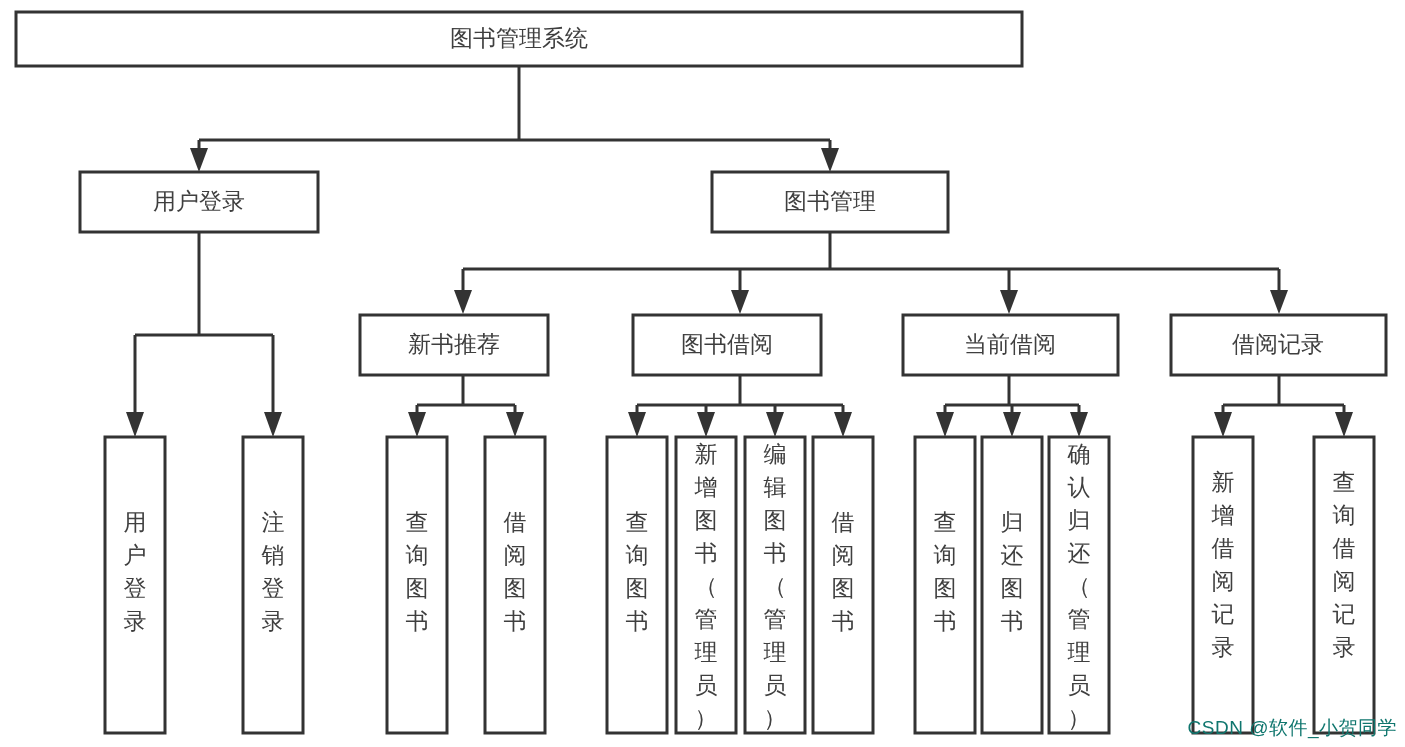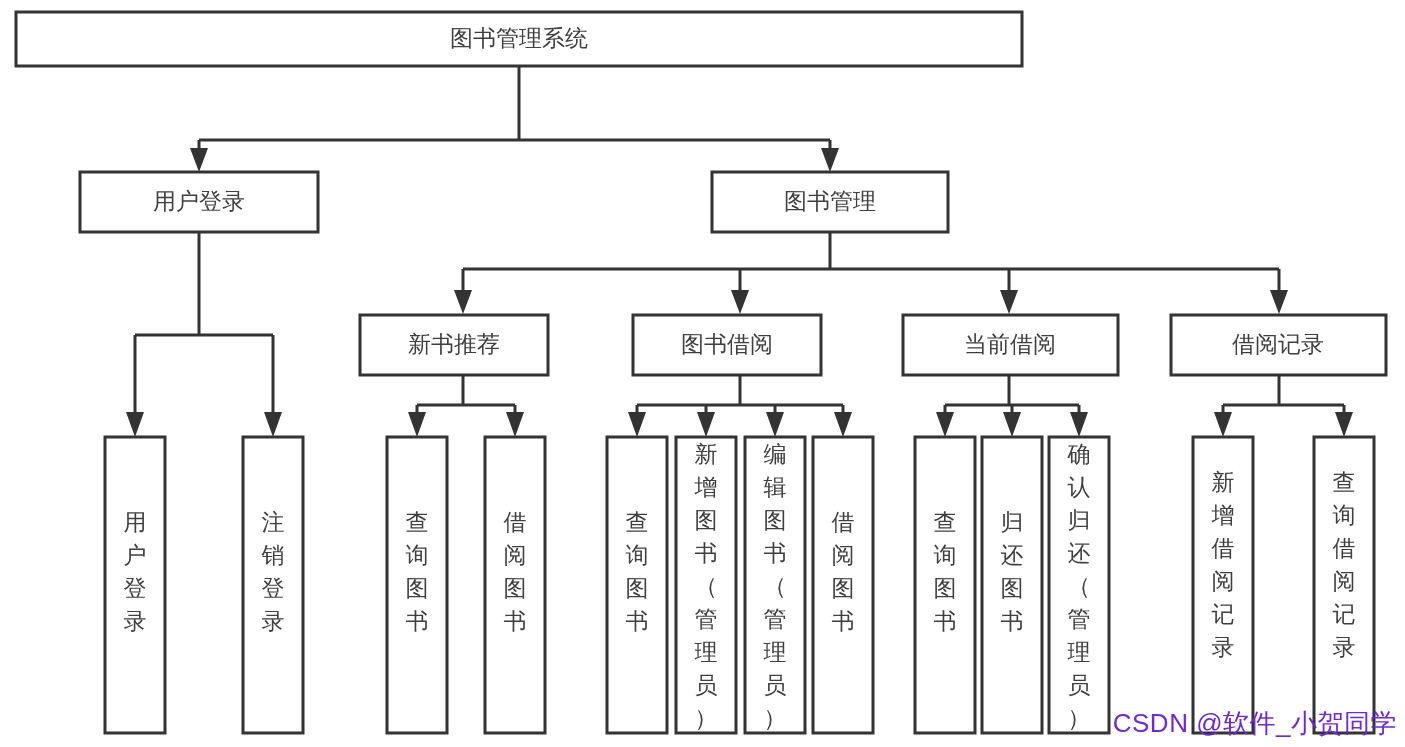--- a/index.html
+++ b/index.html
@@ -51,22 +51,22 @@
   }
   .arrow-head {
     fill: #333333;
     stroke: none;
   }
   .watermark {
     position: absolute;
     right: 8px;
     bottom: 6px;
     font-family: "Liberation Sans", "DejaVu Sans", sans-serif;
-    font-size: 26px;
-    color: #6d28d9;
+    font-size: 19px;
+    color: #0f766e;
     white-space: nowrap;
     letter-spacing: 0.5px;
   }
 </style>
 </head>
 <body>
 
 <div id="diagram-root">
   <svg class="diagram" viewBox="0 0 1405 747" xmlns="http://www.w3.org/2000/svg">
 

